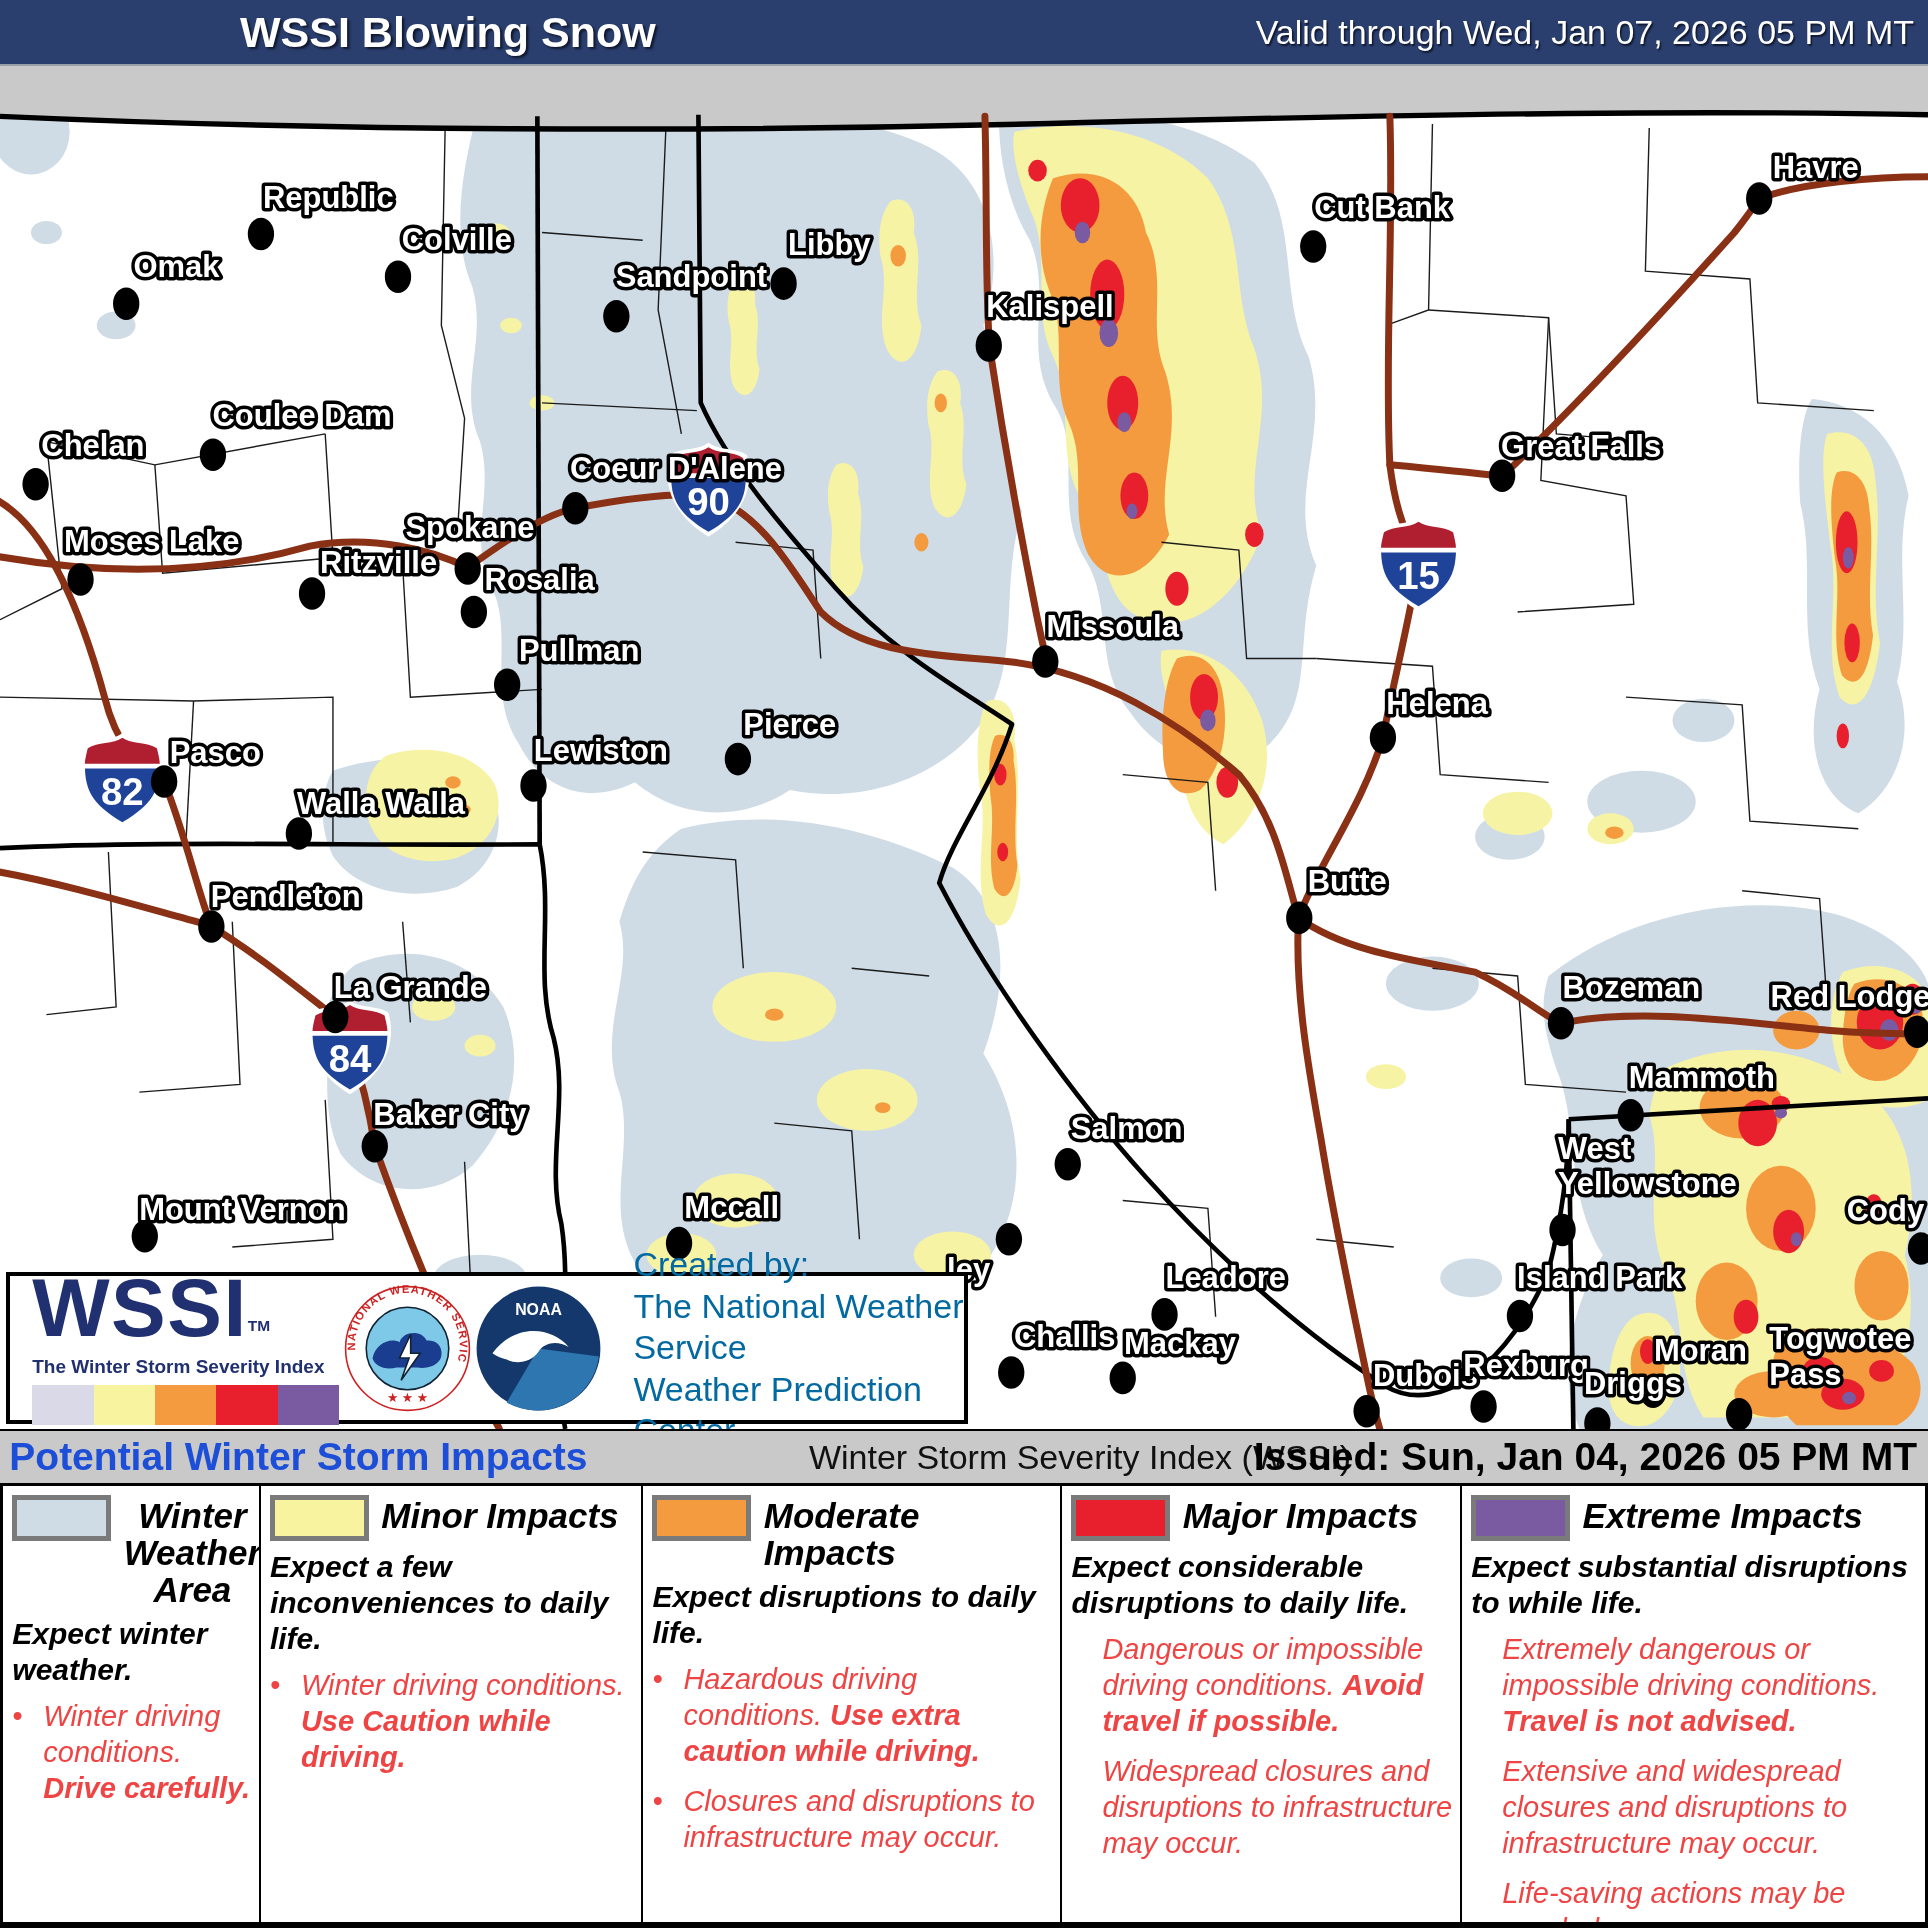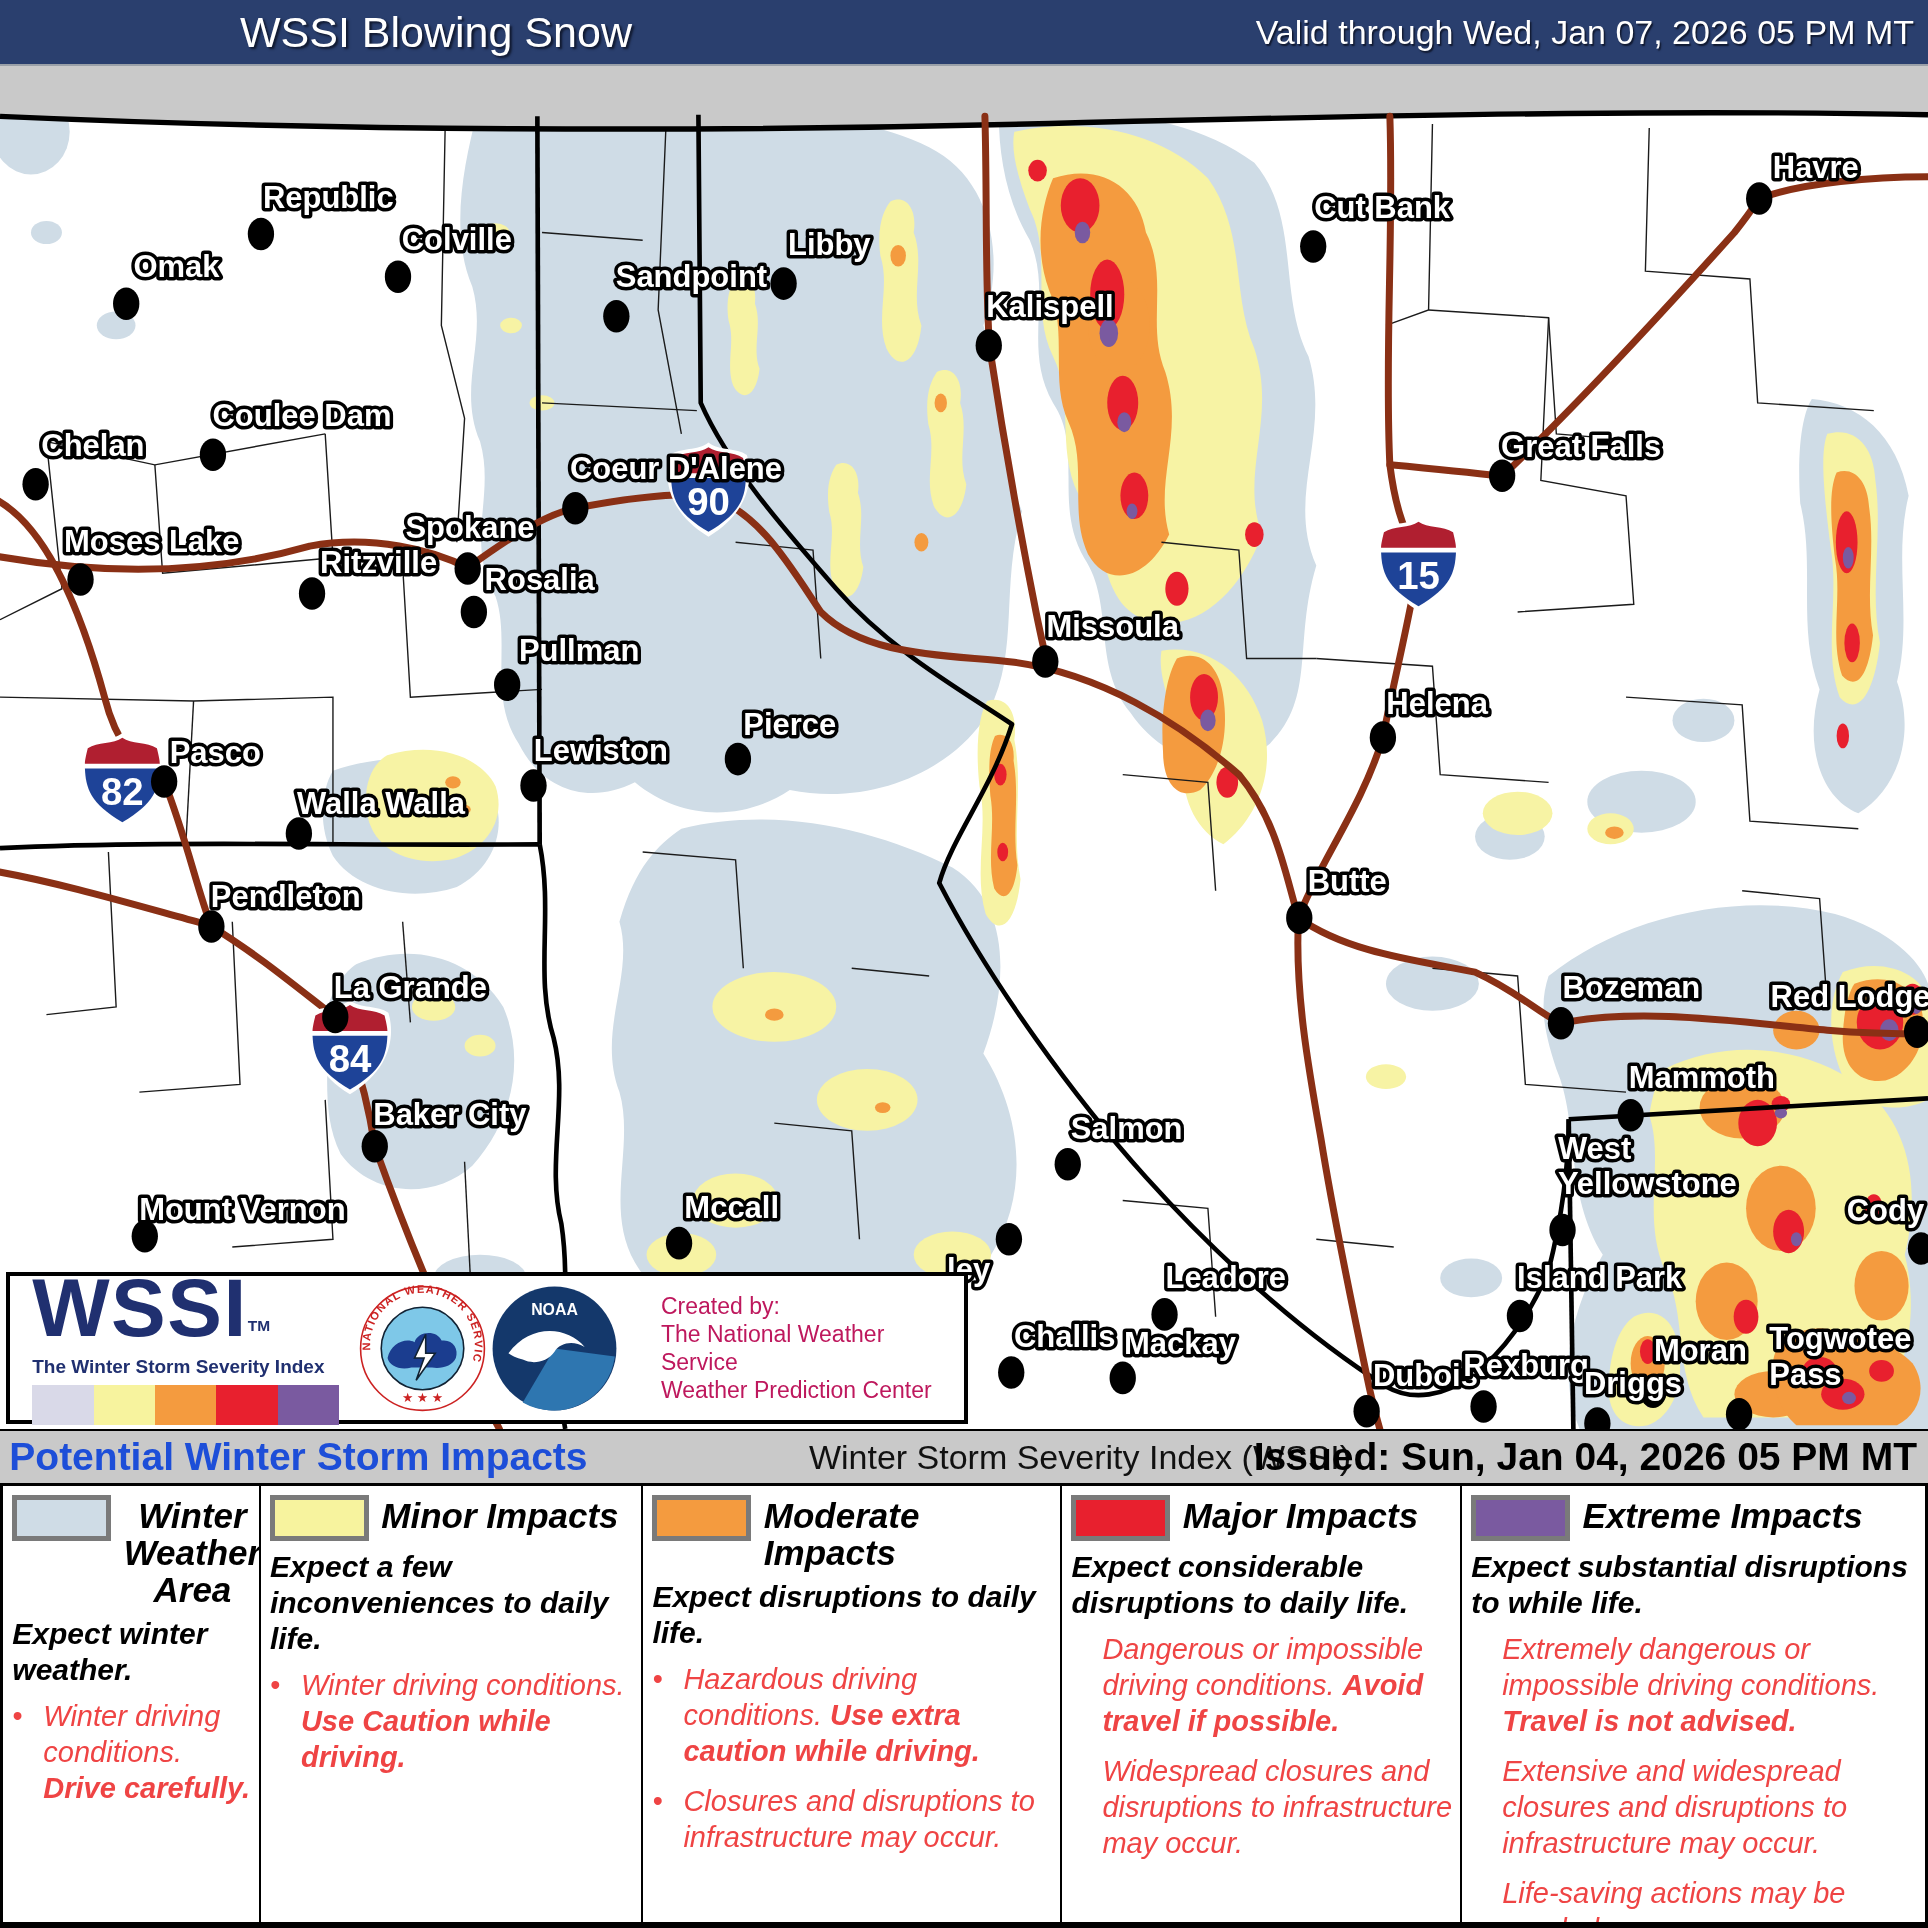--- a/index.html
+++ b/index.html
@@ -1,35 +1,35 @@
 <!DOCTYPE html>
 <html style="font-size:12.4px"><head>
 <meta charset="utf-8">
 <style>
   html,body{margin:0;padding:0;background:#fff;}
   body{width:1928px;height:1928px;position:relative;font-family:"Liberation Sans",sans-serif;overflow:hidden;}
   
   #header{position:absolute;left:0;top:0;width:1928px;height:66px;background:#2a3f6e;border-bottom:2.3px solid #9aa0a8;box-sizing:border-box;display:flex;align-items:center;}
-  #header .title{color:#fff;font-weight:normal;font-size:43px;margin-left:240px;text-shadow:2.3px 2.3px 2.3px #10182e;}
+  #header .title{color:#fff;font-weight:bold;font-size:43px;margin-left:240px;text-shadow:2.3px 2.3px 2.3px #10182e;}
   #header .valid{color:#fff;font-size:34px;margin-left:auto;margin-right:14px;text-shadow:1.5px 1.5px 1.5px #10182e;}
   
   #map{position:absolute;left:0;top:66px;width:1928px;height:1363px;overflow:hidden;}
   #map-svg{position:absolute;left:0;top:0;width:1928px;height:1363px;}
   .city-label{font-family:"Liberation Sans",sans-serif;font-weight:bold;font-size:40px;fill:#fff;stroke:#000;stroke-width:9px;stroke-linejoin:round;paint-order:stroke;}
   .shield-num{font-family:"Liberation Sans",sans-serif;font-weight:bold;fill:#fff;font-size:40px;text-anchor:middle;}
   
   #logo-box{position:absolute;left:6.2px;top:1206px;width:962px;height:152px;background:#fff;border:4.6px solid #000;box-sizing:border-box;display:flex;align-items:center;}
   #wssi-block{width:348px;padding-left:22px;box-sizing:border-box;}
   #wssi-word{color:#203070;font-weight:bold;font-size:82px;line-height:0.9;letter-spacing:1.5px;}
   #wssi-tm{font-size:15.5px;color:#203070;vertical-align:4.6px;font-weight:bold;}
   #wssi-sub{color:#203070;font-weight:bold;font-size:19px;margin-top:11px;}
   #wssi-strip{margin-top:7.7px;display:flex;height:40px;width:307px;}
   #wssi-strip span{flex:1;display:block;}
   .logo-circ{flex:none;margin-left:4.6px;}
-  #created-block{margin-left:43px;font-size:23px;color:#be185d;line-height:1.22;}
+  #created-block{margin-left:31px;font-size:34px;color:#0369a1;line-height:1.22;}
   
   #issued-bar{position:absolute;left:0;top:1429px;width:1928px;height:57px;background:#c9c9c9;border-top:2.3px solid #000;border-bottom:3.1px solid #000;box-sizing:border-box;}
   #issued-bar .l{position:absolute;left:9.3px;top:50%;transform:translateY(-50%);font-weight:bold;font-size:39px;color:#1d4ed8;}
   #issued-bar .c{position:absolute;left:1080px;top:50%;transform:translate(-50%,-50%);font-size:34px;color:#111;}
   #issued-bar .r{position:absolute;right:11px;top:50%;transform:translateY(-50%);font-weight:bold;font-size:39px;color:#000;}
   
   #legend{position:absolute;left:0;top:1486px;width:1928px;height:442px;background:#fff;border-left:3.1px solid #000;border-right:3.1px solid #000;border-bottom:6.2px solid #000;box-sizing:border-box;display:grid;grid-template-columns:13.3% 19.9% 21.8% 20.8% 24.2%;}
   .leg-col{border-left:2.3px solid #000;padding:7.7px 7.7px 0 9.3px;box-sizing:border-box;overflow:hidden;font-style:italic;}
   .leg-col:first-child{border-left:none;}
   .leg-hdr{display:flex;align-items:flex-start;gap:12.4px;}

